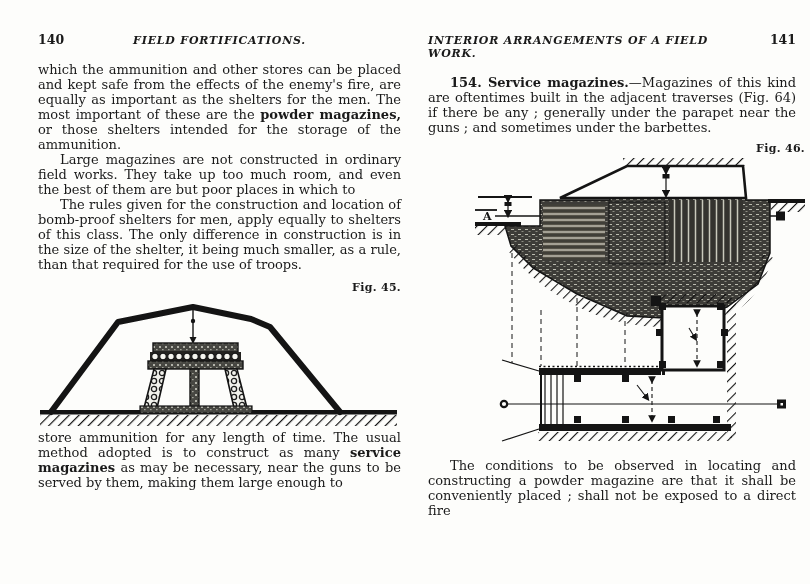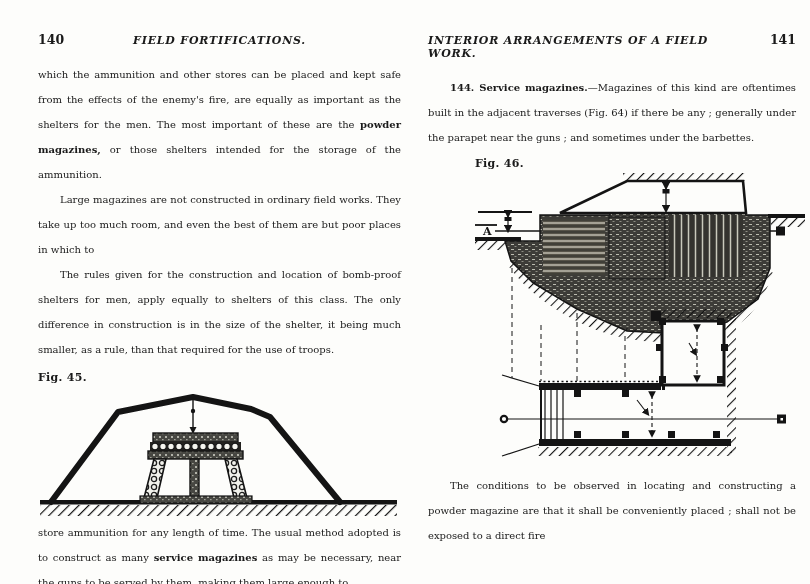--- a/index.html
+++ b/index.html
@@ -15,26 +15,26 @@
   .running-head{display:flex;align-items:baseline;margin-bottom:15px;gap:16px;}
   .page-num{font-weight:bold;font-size:12.5px;}
   .run-title{
     font-style:italic;font-weight:bold;font-size:11px;letter-spacing:.8px;
   }
   .head-left{justify-content:flex-start;}
   .head-left .run-title{flex:1;text-align:center;}
   .head-left .spacer{width:26px;}
   .head-right{justify-content:flex-end;gap:24px;}
   p.body{
-    font-size:10px;line-height:25px;text-align:justify;margin:0;
+    font-size:13px;line-height:15px;text-align:justify;margin:0;
   }
   p.body.indent{text-indent:22px;}
   b{font-weight:bold;}
   .fig-caption{
-    font-weight:bold;font-size:11px;text-align:left;
+    font-weight:bold;font-size:11px;text-align:right;
     margin-top:9px;margin-bottom:3px;letter-spacing:.3px;
   }
   .fig-caption.right-cap{width:330px;margin-left:47px;margin-top:7px;}
   svg.figure{display:block;}
   #fig46{margin-left:47px;}
   .bottom-par{margin-top:7px;}
 </style>
 </head>
 <body>
 
@@ -104,21 +104,21 @@
 
   <p class="body bottom-par"><span>store ammunition for any length of time. The usual method adopted is to construct as many </span><b>service magazines</b><span> as may be necessary, near the guns to be served by them, making them large enough to</span></p>
 </div>
 
 <div class="page page-right">
   <div class="running-head head-right">
     <span class="run-title">INTERIOR ARRANGEMENTS OF A FIELD WORK.</span>
     <span class="page-num">141</span>
   </div>
 
-  <p class="body indent"><b>144. Service magazines.</b><span>—Magazines of this kind are oftentimes built in the adjacent traverses (Fig. 64) if there be any ; generally under the parapet near the guns ; and sometimes under the barbettes.</span></p>
+  <p class="body indent"><b>154. Service magazines.</b><span>—Magazines of this kind are oftentimes built in the adjacent traverses (Fig. 64) if there be any ; generally under the parapet near the guns ; and sometimes under the barbettes.</span></p>
 
   <div class="fig-caption right-cap">Fig. 46.</div>
 
   <svg id="fig46" class="figure" width="330" height="300" viewBox="0 0 330 300">
     <defs>
       <pattern id="f46h" width="7" height="7" patternUnits="userSpaceOnUse" patternTransform="rotate(45)">
         <line x1="0" y1="0" x2="0" y2="7" stroke="#141414" stroke-width="2.2"></line>
       </pattern>
       <pattern id="f46sp" width="7" height="5" patternUnits="userSpaceOnUse">
         <rect width="7" height="5" fill="#3d3c38"></rect>

